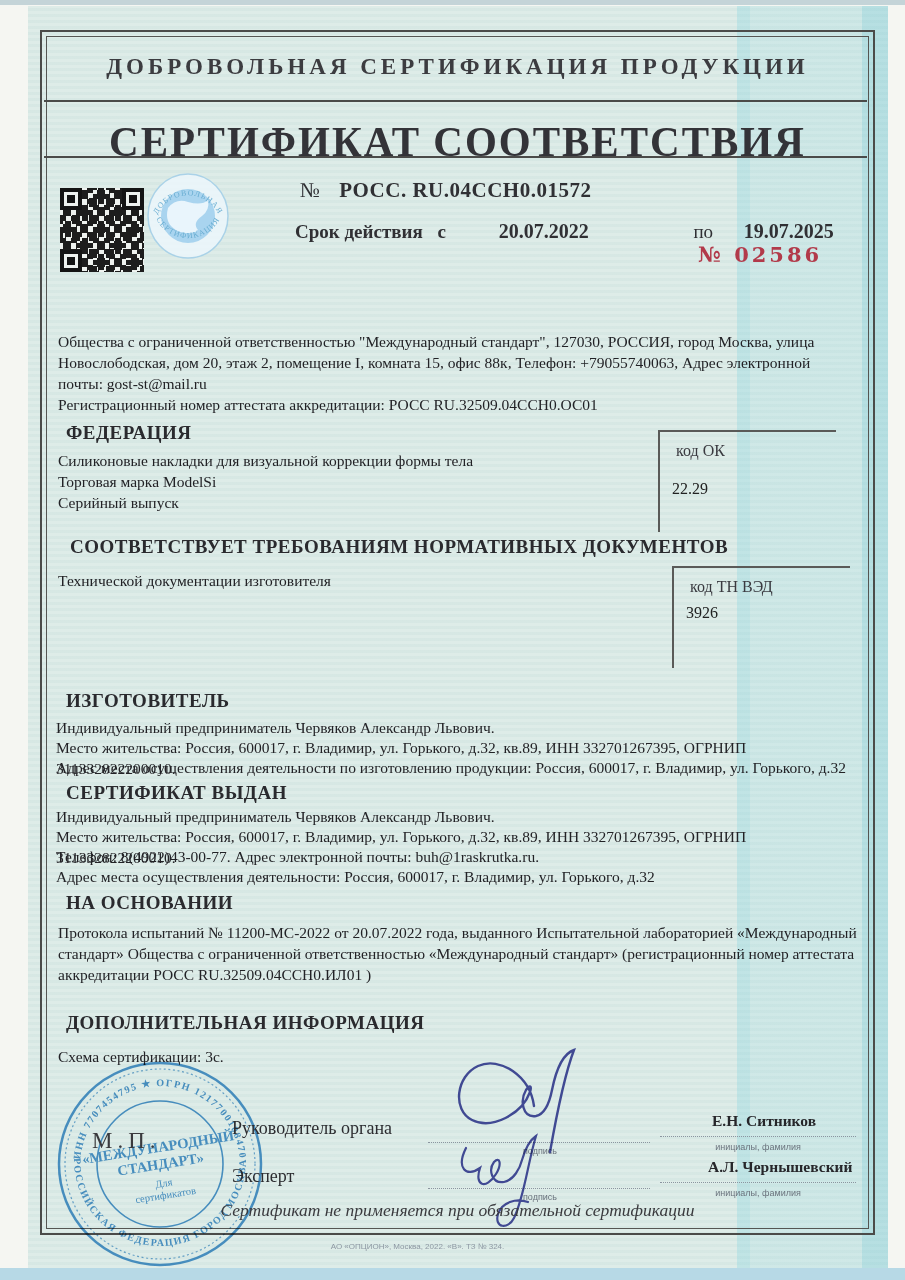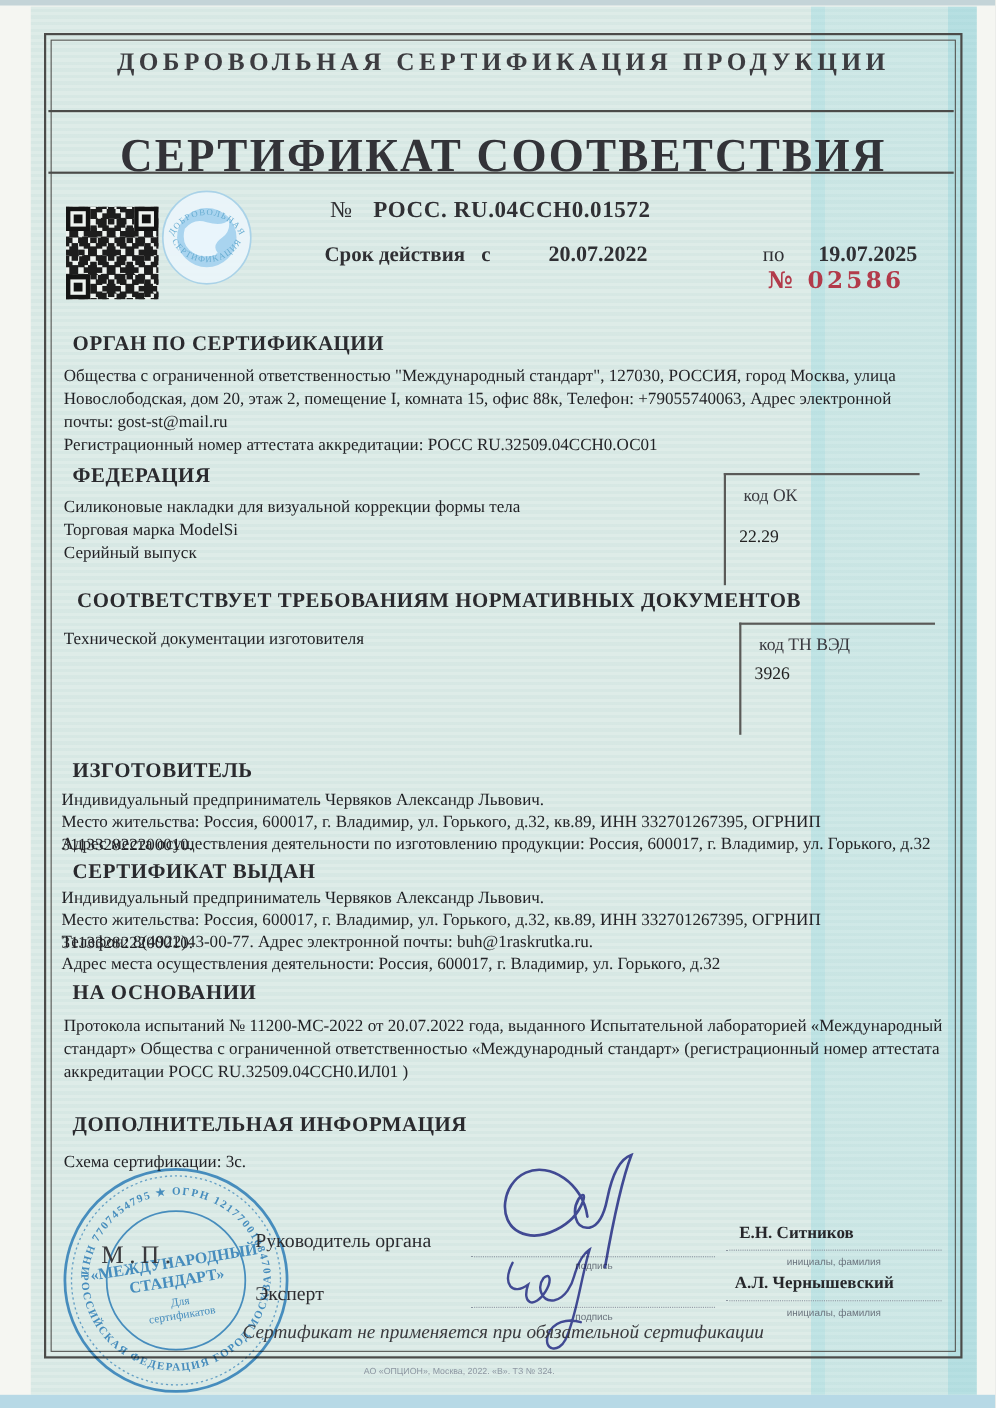--- a/index.html
+++ b/index.html
@@ -12,21 +12,21 @@
       linear-gradient(90deg, rgba(140,215,225,0) 0 82.5%, rgba(125,210,222,.30) 82.5% 84%, rgba(140,215,225,.18) 84% 97%, rgba(110,200,215,.35) 97% 100%),
       repeating-linear-gradient(0deg, rgba(255,255,255,.06) 0 3px, rgba(120,170,170,.05) 3px 6px),
       #dcebe7;}
   .edge-top{position:absolute;left:0;top:0;width:905px;height:5px;background:#c4d4d8;}
   .edge-bottom{position:absolute;left:0;top:1268px;width:905px;height:12px;background:#b7d9e6;}
   
   .frame{position:absolute;left:40px;top:30px;width:831px;height:1201px;border:2px solid #4b4b49;}
   .frame-inner{position:absolute;left:4px;top:4px;right:4px;bottom:4px;border:1px solid #555552;}
   .rule{position:absolute;background:#4b4b49;}
   .banner{position:absolute;left:40px;top:30px;width:835px;text-align:center;}
-  .banner-type{font-weight:bold;font-size:23px;letter-spacing:4px;color:#3c3c40;padding-top:14px;}
+  .banner-type{font-weight:bold;font-size:23px;letter-spacing:4px;color:#3c3c40;padding-top:24px;}
   .banner-title{font-weight:bold;font-size:41px;letter-spacing:2px;color:#333338;margin-top:14px;
     transform:scaleY(1.05);}
   
   .qr{position:absolute;left:60px;top:188px;width:84px;height:84px;background:
       repeating-conic-gradient(#1d1d1d 0 25%, rgba(0,0,0,0) 0 50%) 0 0/11px 11px,
       repeating-conic-gradient(rgba(0,0,0,0) 0 25%, #1d1d1d 0 50%) 3px 2px/17px 17px,
       #eef2ef;}
   .finder{position:absolute;width:14px;height:14px;border:4px solid #141414;background:#eef2ef;}
   .finder::after{content:"";position:absolute;left:3px;top:3px;width:8px;height:8px;background:#141414;}
   
@@ -39,21 +39,21 @@
   .body-text{position:absolute;font-size:15.5px;line-height:1.36;color:#222226;}
   .code-box{position:absolute;border-top:2px solid #5a5a58;border-left:2px solid #5a5a58;
     width:176px;height:100px;}
   .code-label{font-size:16px;color:#3a3a40;margin:10px 0 0 16px;}
   .code-value{font-size:16px;color:#222;margin:20px 0 0 12px;}
   
   .role{position:absolute;font-weight:normal;font-size:18px;color:#2c2c30;}
   .sig-line{position:absolute;border-bottom:1px dotted #8b95a0;}
   .caption{position:absolute;font-family:"Liberation Sans","DejaVu Sans",sans-serif;
     font-size:9px;color:#6a737d;text-align:center;}
-  .sig-name{position:absolute;font-weight:bold;font-size:15.5px;color:#26262a;}
+  .sig-name{position:absolute;font-weight:bold;font-size:15.5px;color:#26262a;margin-left:40px;}
   .mp-mark{position:absolute;font-size:23px;letter-spacing:5px;color:#3a3a3e;z-index:5;}
   .italic-note{position:absolute;left:40px;top:1200px;width:835px;text-align:center;
     font-style:italic;font-size:17.5px;color:#3a3a3e;}
   .print-footer{position:absolute;left:0;top:1242px;width:835px;text-align:center;
     font-family:"Liberation Sans","DejaVu Sans",sans-serif;font-size:8px;color:#8d97a2;}
   .stamp-wrap{position:absolute;left:48px;top:1056px;width:224px;height:218px;
     mix-blend-mode:multiply;opacity:.88;}
   .sig-ink{position:absolute;mix-blend-mode:multiply;}
   svg text{font-family:"Liberation Serif","DejaVu Serif",serif;}
 </style>
@@ -109,21 +109,20 @@
   <div class="abs num-line" style="left:295px;top:220px;font-weight:bold;font-size:19px;">
     <span>Срок действия</span>
     <span style="margin-left:10px;">с</span>
     <span style="margin-left:48px;font-size:20px;">20.07.2022</span>
     <span style="margin-left:100px;font-weight:normal;">по</span>
     <span style="margin-left:26px;font-size:20px;">19.07.2025</span>
   </div>
 
   <div class="abs red-number" style="left:698px;top:242px;">№ 02586</div>
 
-  <div class="sec-h" style="left:66px;top:302px;">ОРГАН ПО СЕРТИФИКАЦИИ</div>
   <div class="body-text" style="left:58px;top:331px;width:800px;">Общества с ограниченной ответственностью "Международный стандарт", 127030, РОССИЯ, город Москва, улица Новослободская, дом 20, этаж 2, помещение I, комната 15, офис 88к, Телефон: +79055740063, Адрес электронной почты: gost-st@mail.ru</div>
   <div class="body-text" style="left:58px;top:394px;width:800px;">Регистрационный номер аттестата аккредитации: РОСС RU.32509.04ССН0.ОС01</div>
 
   <div class="sec-h" style="left:66px;top:422px;">ФЕДЕРАЦИЯ</div>
   <div class="body-text" style="left:58px;top:471px;width:600px;">Торговая марка ModelSi</div>
   <div class="body-text" style="left:58px;top:450px;width:600px;">Силиконовые накладки для визуальной коррекции формы тела</div>
   <div class="body-text" style="left:58px;top:492px;width:600px;">Серийный выпуск</div>
   <div class="code-box" style="left:658px;top:430px;">
     <div class="code-label">код ОК</div>
     <div class="code-value">22.29</div>

